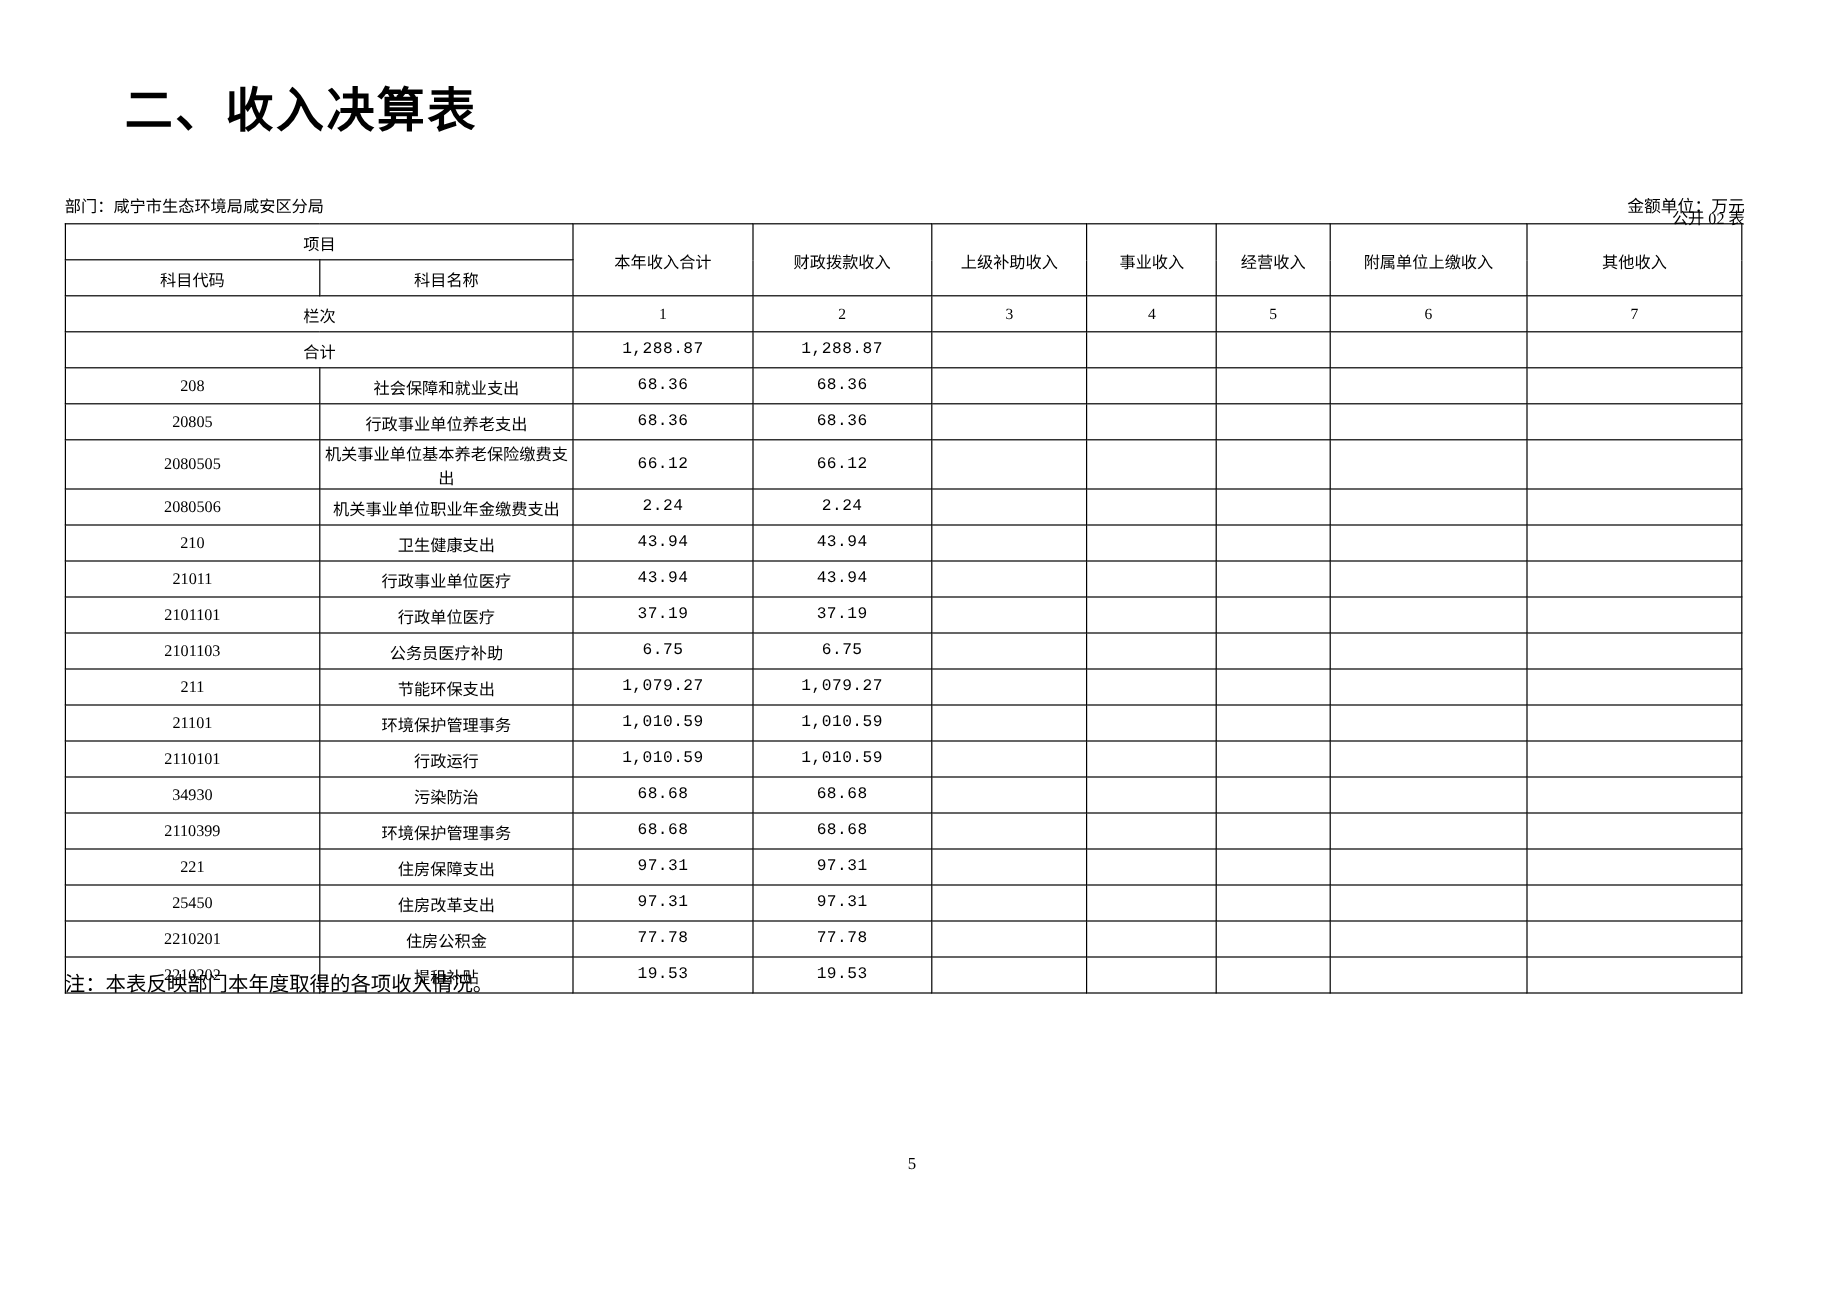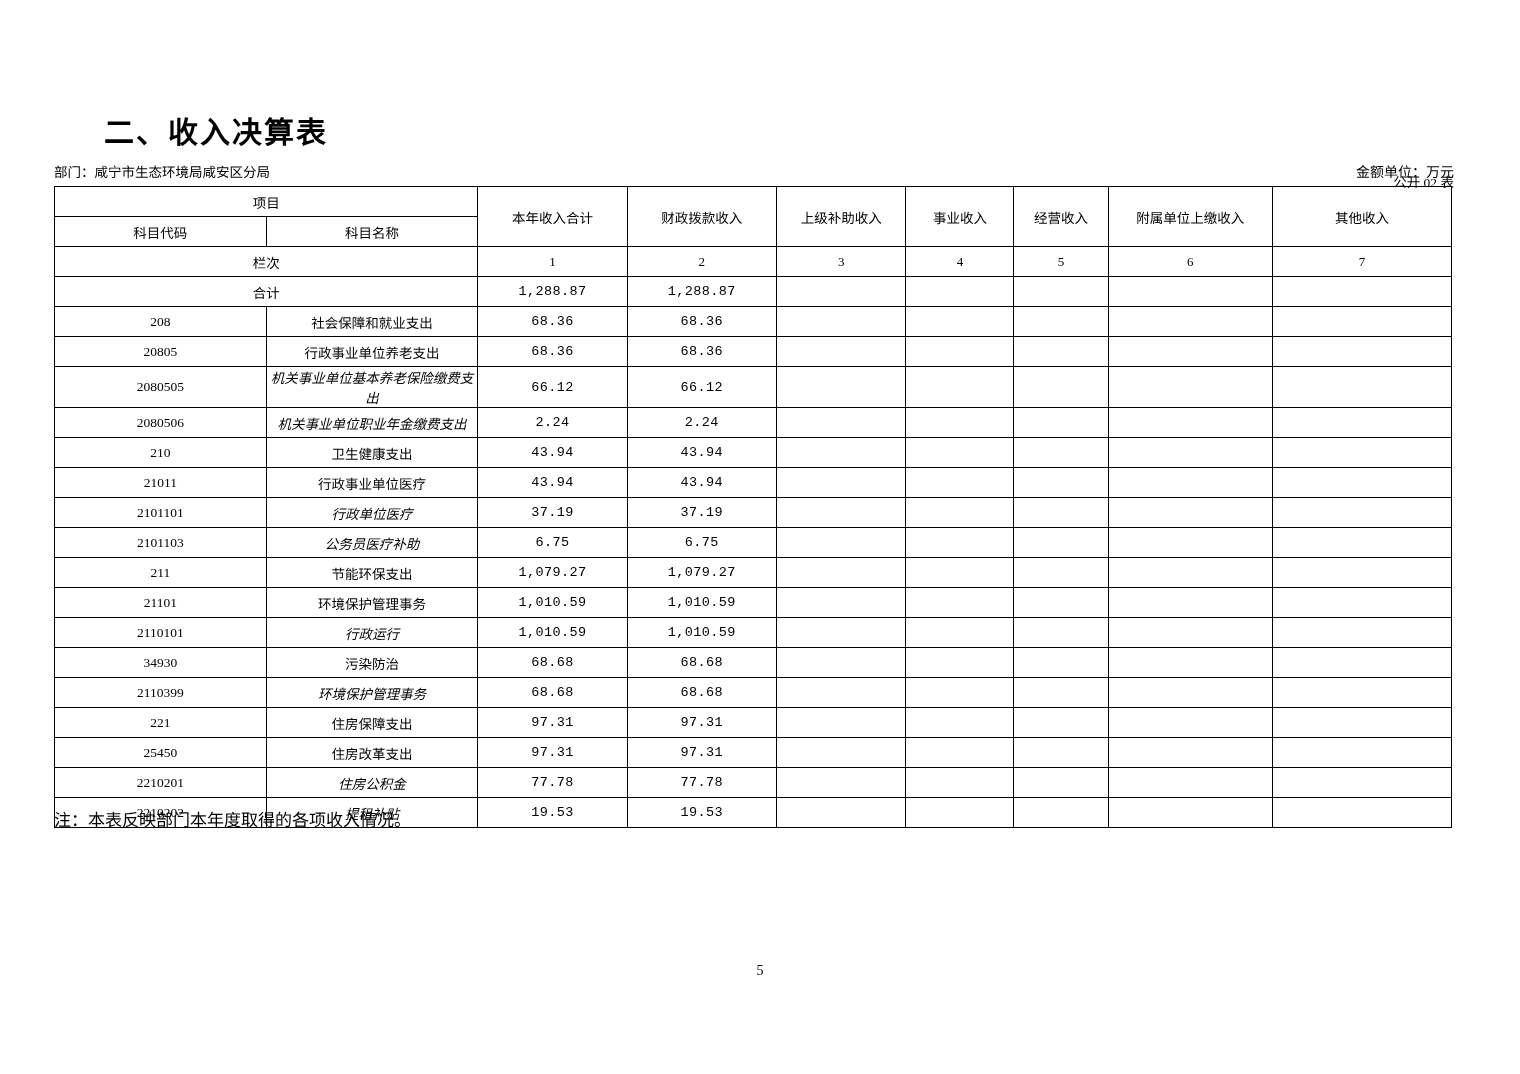--- a/index.html
+++ b/index.html
@@ -18,25 +18,24 @@
   .page {
     position: relative;
     width: 1520px;
     height: 1074px;
     box-sizing: border-box;
   }
   .section-title {
     position: absolute;
     left: 104px;
     top: 60px;
-    font-size: 30px;
+    font-size: 40px;
     font-weight: bold;
     letter-spacing: 2px;
     font-family: "Liberation Serif", "DejaVu Serif", serif;
-    margin-top: 48px;
   }
   .table-title {
     position: absolute;
     left: 0;
     right: 0;
     top: 107px;
     text-align: center;
     font-size: 16px;
     font-weight: bold;
     letter-spacing: 1px;
@@ -91,21 +90,21 @@
   .hdr-tall { height: 30px; }
   .num {
     text-align: right;
     padding-right: 16px;
     font-family: "Liberation Mono", "DejaVu Sans Mono", monospace;
     font-size: 13.5px;
     letter-spacing: 0.4px;
   }
   .lbl-0 { text-align: left; padding-left: 10px; font-family: Liberation Serif, serif; }
   .lbl-1 { text-align: left; padding-left: 42px; }
-  .lbl-2 { text-align: left; padding-left: 56px; font-style: italic; }
+  .lbl-2 { text-align: left; padding-left: 56px; }
   .bold { font-weight: bold; }
   .note {
     position: absolute;
     left: 54px;
     top: 806px;
     font-size: 17px;
   }
   .page-num {
     position: absolute;
     left: 0;

